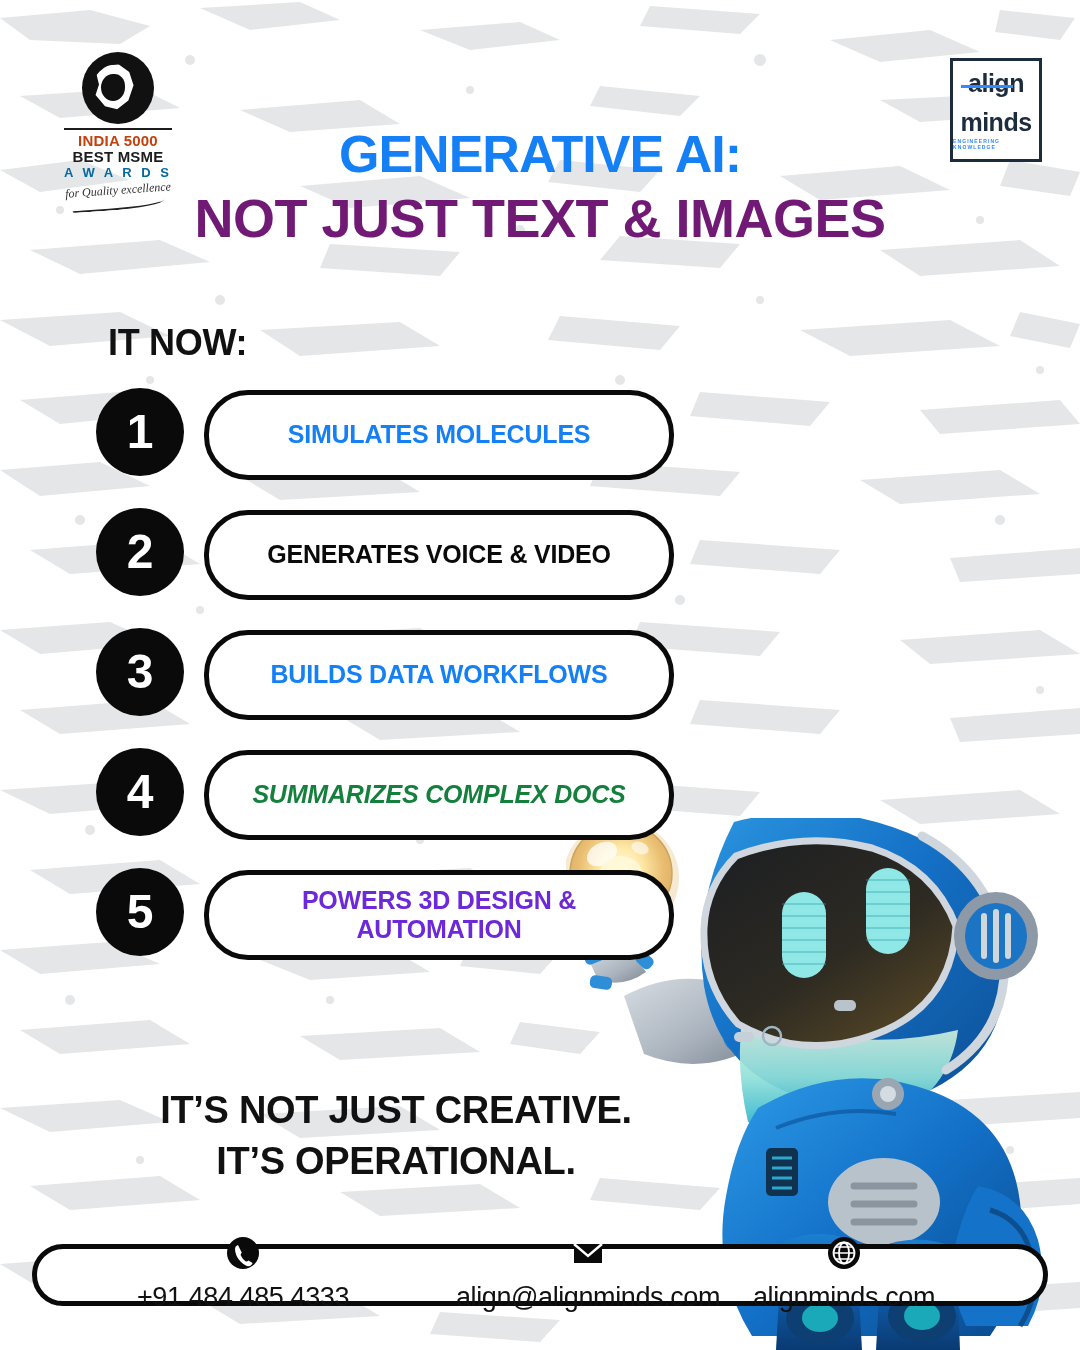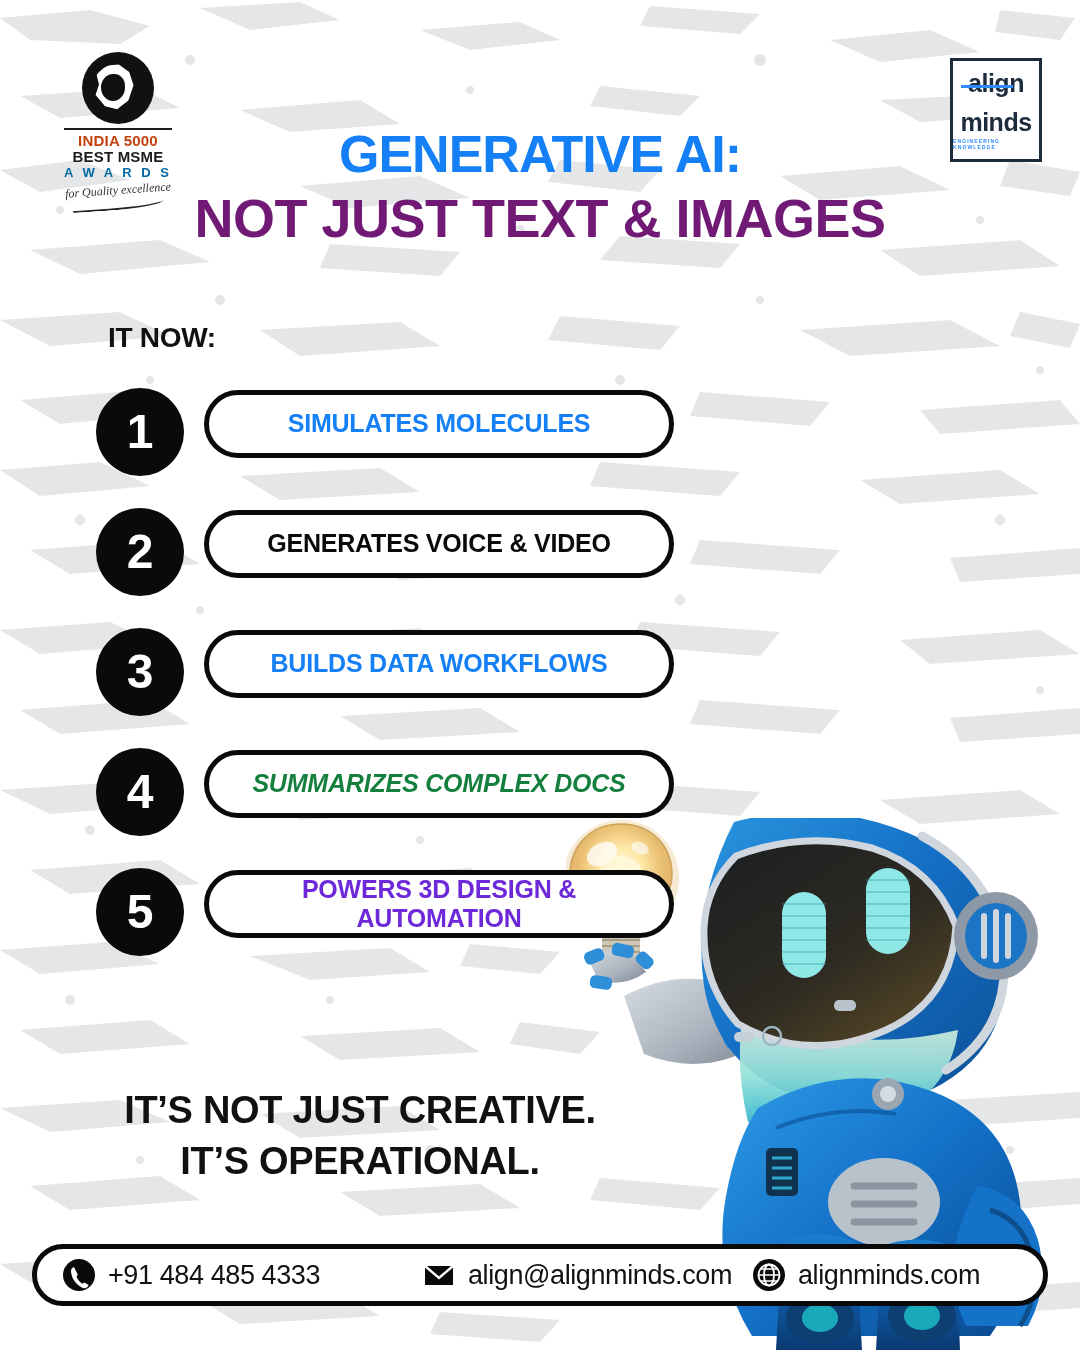--- a/index.html
+++ b/index.html
@@ -150,21 +150,21 @@
     line-height: 1.05;
     margin-top: 10px;
   }
 
   
   .kicker {
     position: absolute;
     left: 108px;
     top: 322px;
     z-index: 6;
-    font-size: 28px;
+    font-size: 36px;
     font-weight: 800;
     color: #111111;
     letter-spacing: -0.3px;
   }
 
   
   .features {
     position: absolute;
     left: 96px;
     top: 388px;
@@ -192,21 +192,21 @@
     align-items: center;
     justify-content: center;
     z-index: 3;
     line-height: 1;
   }
   .feature-pill {
     position: absolute;
     left: 108px;
     top: 2px;
     width: 470px;
-    height: 68px;
+    height: 90px;
     border: 5px solid #0a0a0a;
     border-radius: 44px;
     background: #ffffff;
     display: flex;
     align-items: center;
     justify-content: center;
     box-sizing: border-box;
     z-index: 2;
   }
   .feature-label {
@@ -220,20 +220,21 @@
   .feature-label.two-line { font-size: 25px; }
 
   
   .closing {
     position: absolute;
     left: 0;
     top: 1085px;
     width: 720px;
     z-index: 6;
     text-align: center;
+    padding-left: 36px;
   }
   .closing-line {
     font-size: 38px;
     font-weight: 800;
     color: #111111;
     letter-spacing: -0.3px;
     line-height: 1.35;
   }
 
   
@@ -261,20 +262,21 @@
     z-index: 8;
     display: flex;
     align-items: center;
     box-sizing: border-box;
     padding: 0 26px;
   }
   .contact-item {
     display: flex;
     align-items: center;
     gap: 13px;
+    flex-direction: column;
   }
   .contact-item.phone { width: 360px; }
   .contact-item.email { width: 330px; }
   .contact-icon {
     width: 32px; height: 32px;
     flex: 0 0 32px;
   }
   .contact-icon svg { display:block; width:100%; height:100%; }
   .contact-text {
     font-size: 27px;

